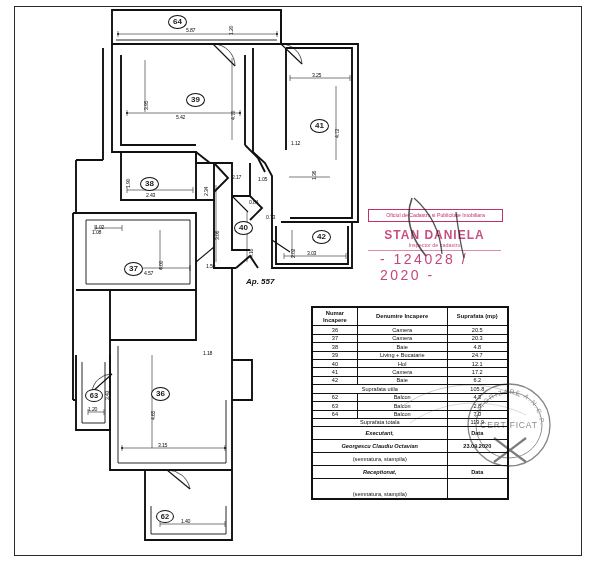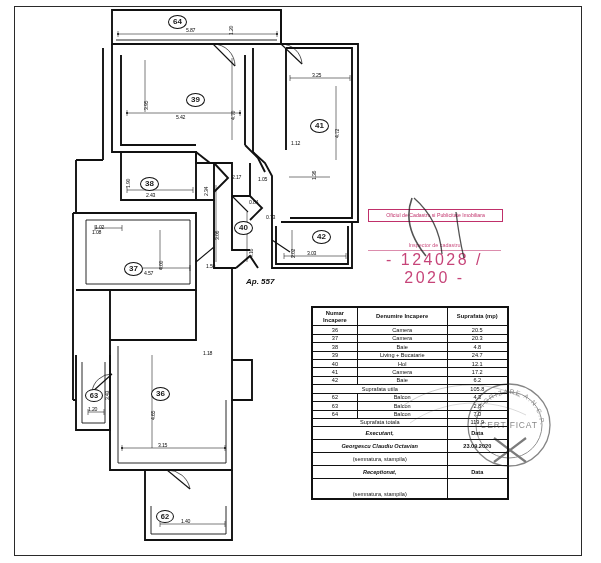--- a/index.html
+++ b/index.html
@@ -51,22 +51,22 @@
   #redstamp{position:absolute;left:368px;top:206px;width:135px;height:62px;
             color:#c0306a;font-family:"Liberation Sans",sans-serif;
             pointer-events:none;}
   #redstamp .box{position:absolute;left:0;top:3px;width:133px;height:11px;
                  border:1px solid #c0306a;font-size:5.2px;line-height:10px;
                  text-align:center;color:#c0306a;overflow:hidden;}
   #redstamp .nm{position:absolute;left:0;top:22px;width:133px;text-align:center;
                 font-size:12px;font-weight:bold;letter-spacing:1px;opacity:.85;}
   #redstamp .fn{position:absolute;left:0;top:36px;width:133px;text-align:center;
                 font-size:5.4px;opacity:.85;}
-  #redstamp .num{position:absolute;left:0;top:45px;width:133px;text-align:center;
-                 font-size:16px;letter-spacing:2.5px;opacity:.9;}
+  #redstamp .num{position:absolute;left:12px;top:45px;width:133px;
+                 font-size:14px;letter-spacing:2.5px;opacity:.9;}
   #redstamp .sline{position:absolute;left:0;top:44px;width:133px;height:1px;
                    background:#c0306a;opacity:.55;}
 
   
   #roundstamp{position:absolute;left:466px;top:382px;width:86px;height:86px;
               opacity:.55;pointer-events:none;}
 
   .ink{position:absolute;opacity:.5;pointer-events:none;}
 </style>
 </head>
@@ -345,20 +345,21 @@
         <tr class="sig">
           <td colspan="2" class="sm" style="height:18px;vertical-align:bottom;">(semnatura, stampila)</td>
           <td></td>
         </tr>
       </tbody>
     </table>
   </div>
 
   <div id="redstamp">
     <div class="box">Oficiul de Cadastru si Publicitate Imobiliara</div>
+    <div class="nm">STAN DANIELA</div>
     <div class="fn">Inspector de cadastru</div>
     <div class="sline"></div>
     <div class="num">- 124028 / 2020 -</div>
     <svg style="position:absolute;left:0;top:-12px;width:135px;height:80px;">
       <path d="M44 4 C38 20 40 40 58 62" fill="none" stroke="#1a1a1a" stroke-width="1.6" opacity=".75"></path>
       <path d="M46 4 C62 18 72 36 74 60" fill="none" stroke="#1a1a1a" stroke-width="1.3" opacity=".75"></path>
       <path d="M88 18 C90 34 92 48 96 64" fill="none" stroke="#1a1a1a" stroke-width="1.3" opacity=".75"></path>
     </svg>
   </div>
 

